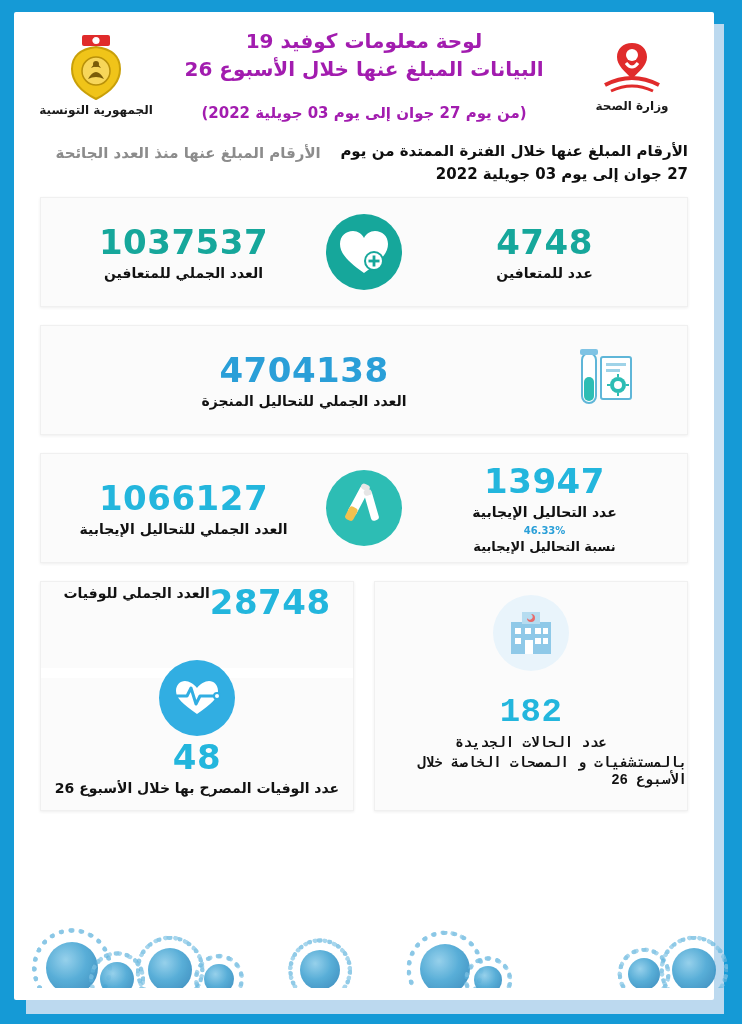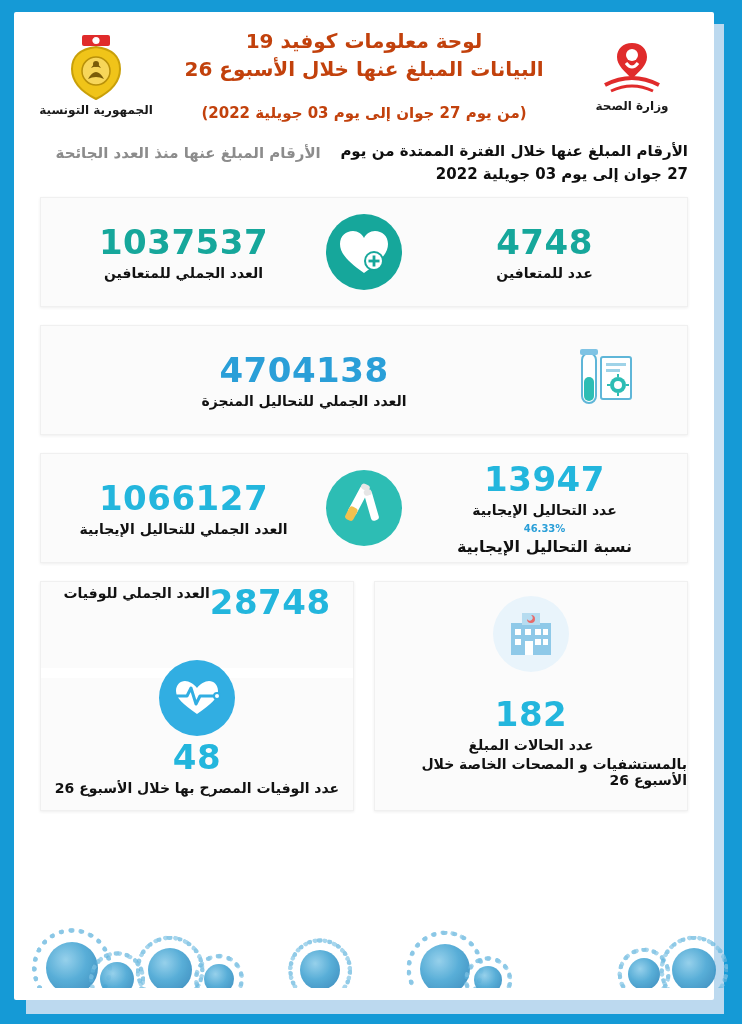--- a/index.html
+++ b/index.html
@@ -41,21 +41,21 @@
     position: relative;
     height: 122px;
     display: flex;
     align-items: center;
     justify-content: space-between;
     padding: 6px 22px 0 22px;
   }
   .header-title {
     flex: 1;
     text-align: center;
-    color: #c2410c;
+    color: #a21caf;
     line-height: 1.38;
   }
   .header-title .l1, .header-title .l2 {
     font-size: 20px; font-weight: bold;
   }
   .header-title .l3 {
     font-size: 15px; font-weight: bold; margin-top: 20px;
   }
 
   
@@ -118,21 +118,21 @@
   }
   .num-teal { color: #16a79b; }
   .num-blue { color: #2a9fd8; }
   .num-cyan { color: #23b6dd; }
   .cap {
     font-size: 14px;
     font-weight: bold;
     color: #111;
     margin-top: 3px;
   }
-  .cap-sm { font-size: 16px; }
+  .cap-sm { font-size: 13px; }
   .pct {
     font-size: 10px;
     font-weight: bold;
     color: #2a9fd8;
     margin-top: 5px;
   }
   .icon-slot { width: 120px; display: flex; align-items: center; justify-content: center; }
 
   
   .circ-teal {
@@ -186,20 +186,21 @@
   .deaths-icon-wrap {
     position: absolute;
     left: 50%; transform: translateX(-50%);
     top: 78px;
     z-index: 5;
   }
   .col-hosp {
     display: flex; flex-direction: column;
     align-items: center; justify-content: center;
     padding-bottom: 8px;
+    font-family: Liberation Mono, monospace;
   }
 
   
   .virus-strip {
     position: absolute;
     left: 14px; bottom: 12px;
     width: 700px; height: 74px;
     overflow: hidden;
     pointer-events: none;
   }
@@ -367,21 +368,21 @@
               <rect x="30" y="20" width="6" height="6"></rect>
                 <rect x="38" y="20" width="5" height="6"></rect>
               <rect x="10" y="30" width="6" height="6"></rect>
                 <rect x="30" y="30" width="6" height="6"></rect>
               <rect x="38" y="30" width="5" height="6"></rect>
               <rect x="20" y="32" width="8" height="14"></rect>
             </g>
           </svg>
         </div>
         <div class="big-num num-cyan" style="margin-top:22px">182</div>
-        <div class="cap">عدد الحالات المبلغ</div>
+        <div class="cap">عدد الحالات الجديدة</div>
         <div class="cap">بالمستشفيات و المصحات الخاصة  خلال الأسبوع 26</div>
       </div>
 
       <div class="col col-deaths">
         <div class="deaths-top">
           <div class="big-num num-cyan">28748</div>
           <div class="cap">العدد الجملي للوفيات</div>
         </div>
         <div class="deaths-icon-wrap">
           <div class="circ-blue">

